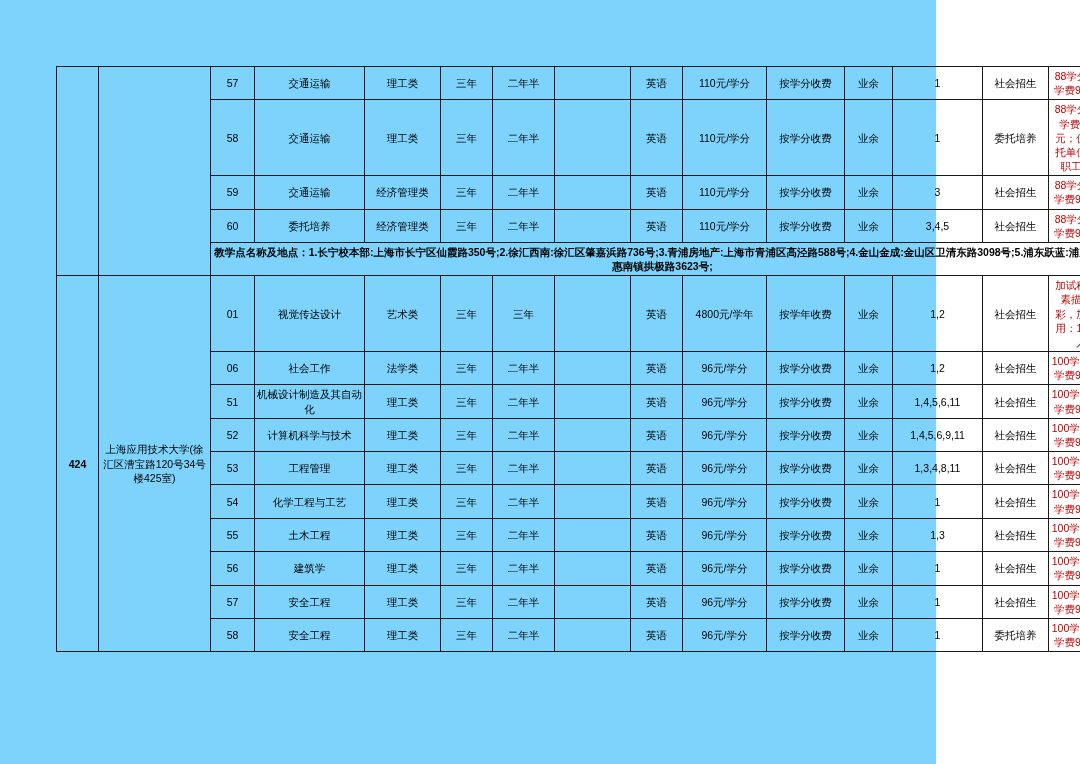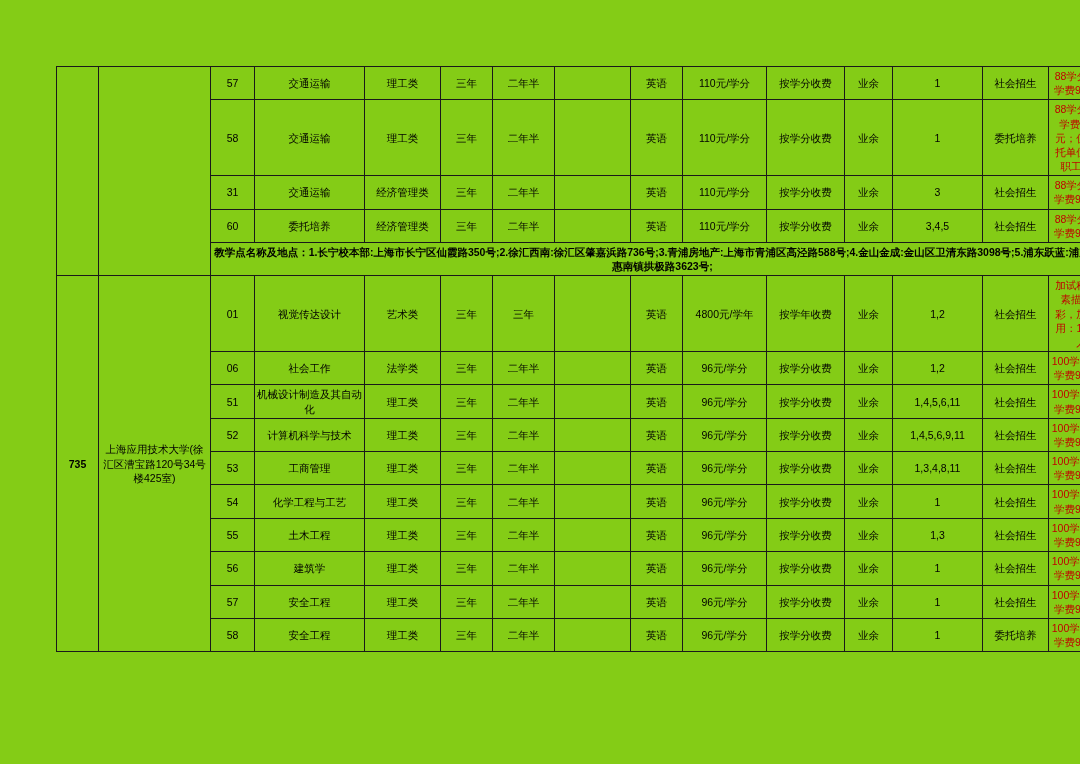--- a/index.html
+++ b/index.html
@@ -9,23 +9,23 @@
   }
   body {
     width: 1080px;
     height: 764px;
     font-family: "Liberation Sans", sans-serif;
     color: #000000;
     overflow: hidden;
   }
   .page {
     position: relative;
-    width: 1080px;
+    width: 936px;
     height: 764px;
-    background: #84cc16;
+    background: #7dd3fc;
   }
   .table-wrap {
     position: absolute;
     left: 56px;
     top: 66px;
     width: 992px;
   }
   table.main {
     border-collapse: collapse;
     table-layout: fixed;
@@ -135,21 +135,21 @@
           <td class="small"></td>
           <td class="small">英语</td>
           <td class="small">110元/学分</td>
           <td class="small">按学分收费</td>
           <td class="small">业余</td>
           <td class="small">1</td>
           <td class="small">委托培养</td>
           <td class="notecell note-red">88学分，总学费9600元；仅限委托单位的制职工报考</td>
         </tr>
         <tr>
-          <td class="num-cell">31</td>
+          <td class="num-cell">59</td>
           <td class="major-cell">交通运输</td>
           <td class="small">经济管理类</td>
           <td class="small">三年</td>
           <td class="small">二年半</td>
           <td class="small"></td>
           <td class="small">英语</td>
           <td class="small">110元/学分</td>
           <td class="small">按学分收费</td>
           <td class="small">业余</td>
           <td class="small">3</td>
@@ -169,21 +169,21 @@
           <td class="small">业余</td>
           <td class="small">3,4,5</td>
           <td class="small">社会招生</td>
           <td class="notecell note-red">88学分，总学费9600元</td>
         </tr>
         <tr>
           <td class="fullrow" colspan="13">教学点名称及地点：1.长宁校本部:上海市长宁区仙霞路350号;2.徐汇西南:徐汇区肇嘉浜路736号;3.青浦房地产:上海市青浦区高泾路588号;4.金山金成:金山区卫清东路3098号;5.浦东跃蓝:浦东新区惠南镇拱极路3623号;</td>
         </tr>
 
         <tr>
-          <td class="code-cell" rowspan="10">735</td>
+          <td class="code-cell" rowspan="10">424</td>
           <td class="school-name" rowspan="10">上海应用技术大学(徐汇区漕宝路120号34号楼425室)</td>
           <td class="num-cell">01</td>
           <td class="major-cell">视觉传达设计</td>
           <td class="small">艺术类</td>
           <td class="small">三年</td>
           <td class="small">三年</td>
           <td class="small"></td>
           <td class="small">英语</td>
           <td class="small">4800元/学年</td>
           <td class="small">按学年收费</td>
@@ -232,21 +232,21 @@
           <td class="small">英语</td>
           <td class="small">96元/学分</td>
           <td class="small">按学分收费</td>
           <td class="small">业余</td>
           <td class="small">1,4,5,6,9,11</td>
           <td class="small">社会招生</td>
           <td class="notecell note-red">100学分，总学费9600元</td>
         </tr>
         <tr>
           <td class="num-cell">53</td>
-          <td class="major-cell">工商管理</td>
+          <td class="major-cell">工程管理</td>
           <td class="small">理工类</td>
           <td class="small">三年</td>
           <td class="small">二年半</td>
           <td class="small"></td>
           <td class="small">英语</td>
           <td class="small">96元/学分</td>
           <td class="small">按学分收费</td>
           <td class="small">业余</td>
           <td class="small">1,3,4,8,11</td>
           <td class="small">社会招生</td>

